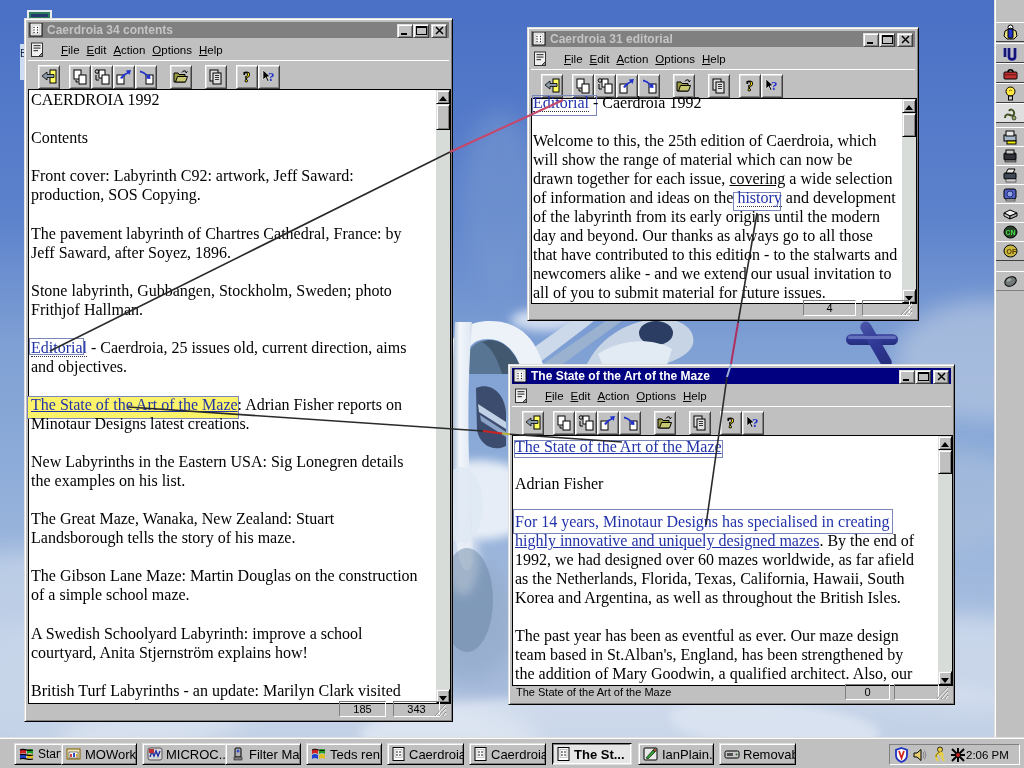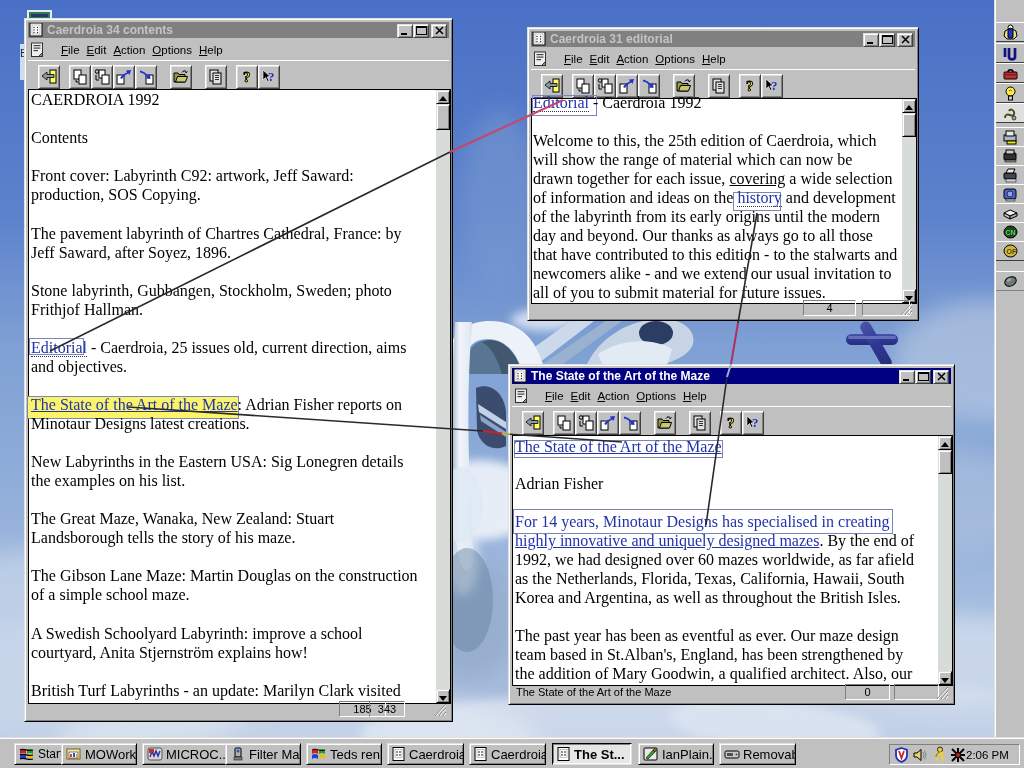--- a/index.html
+++ b/index.html
@@ -228,21 +228,21 @@
   <span class="sb" style="top:0"><svg width="12" height="12">
           <path d="M6,3 L10,8 L2,8 Z" fill="#000"></path>
         </svg></span>
   <span class="thumb" style="top:14px;height:26px"></span>
   <span class="sb" style="bottom:0"><svg width="12" height="12">
           <path d="M6,9 L10,4 L2,4 Z" fill="#000"></path>
         </svg></span>
  </div>
  <div class="sbar" style="left:4px;right:4px;bottom:3px">
   <span class="sfield" style="left:310px;width:47px">185</span>
-  <span class="sfield" style="left:340px;width:36px">343</span>
+  <span class="sfield" style="left:364px;width:47px">343</span>
   <svg class="grip" width="14" height="15">
         <path d="M13,2 L2,14 M13,6 L6,14 M13,10 L10,14" stroke="#808080"></path>
         <path d="M13,3 L3,14 M13,7 L7,14 M13,11 L11,14" stroke="#fff"></path>
       </svg>
  </div>
 </div>
 <div class="box" style="left:29px;top:338px;width:55px;height:17px"></div>
 <div class="box" style="left:27px;top:396px;width:212px;height:23px;background:#fbf46a;z-index:2"></div>
 <div class="doc" style="left:31px;top:90.2px;z-index:2;line-height:19.05px">CAERDROIA 1992<br><br>Contents<br><br>Front cover: Labyrinth C92: artwork, Jeff Saward:<br>production, SOS Copying.<br><br>The pavement labyrinth of Chartres Cathedral, France: by<br>Jeff Saward, after Soyez, 1896.<br><br>Stone labyrinth, Gubbangen, Stockholm, Sweden; photo<br>Frithjof Hallman.<br><br><span class="lnk" style="border-bottom:1px dotted #334">Editorial</span> - Caerdroia, 25 issues old, current direction, aims<br>and objectives.<br><br><span class="lnk" style="text-decoration:underline">The State of the Art of the Maze</span>: Adrian Fisher reports on<br>Minotaur Designs latest creations.<br><br>New Labyrinths in the Eastern USA: Sig Lonegren details<br>the examples on his list.<br><br>The Great Maze, Wanaka, New Zealand: Stuart<br>Landsborough tells the story of his maze.<br><br>The Gibson Lane Maze: Martin Douglas on the construction<br>of a simple school maze.<br><br>A Swedish Schoolyard Labyrinth: improve a school<br>courtyard, Anita Stjernström explains how!<br><br>British Turf Labyrinths - an update: Marilyn Clark visited</div>
 

